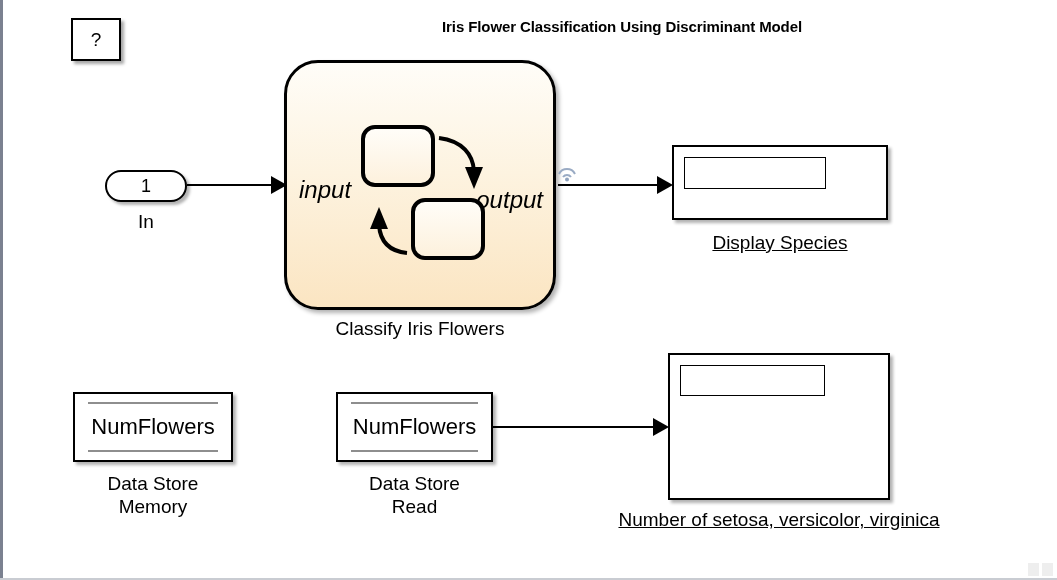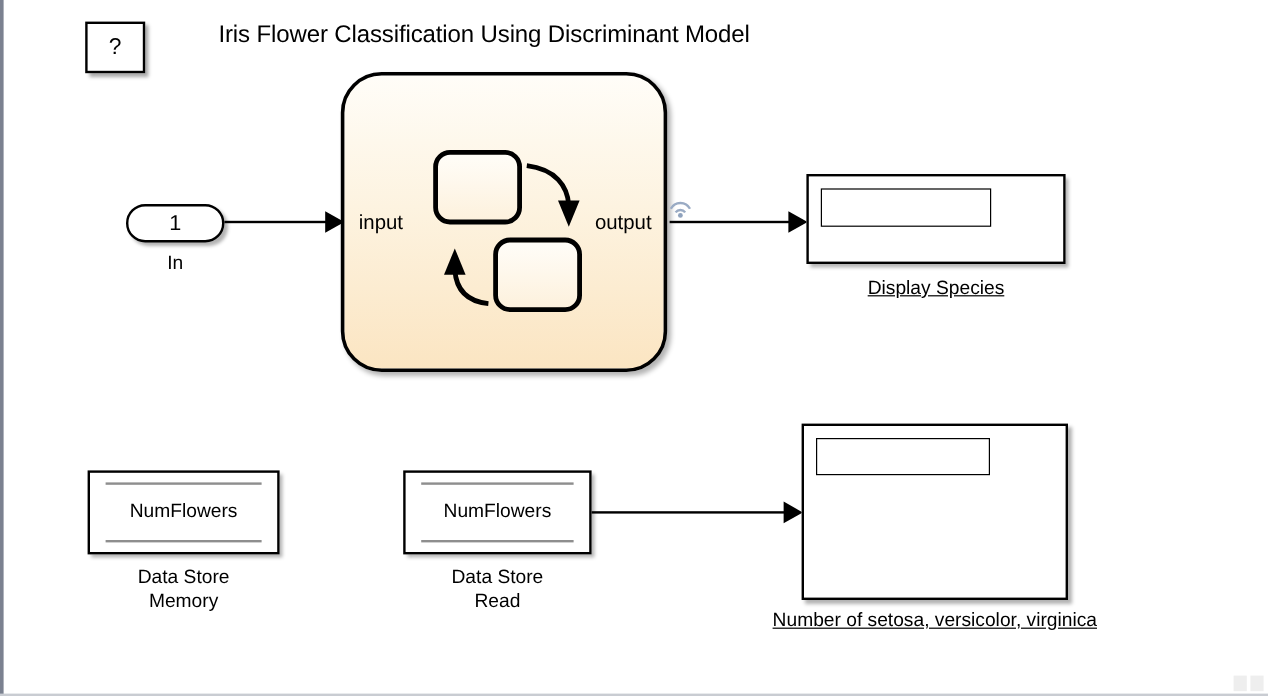--- a/index.html
+++ b/index.html
@@ -45,46 +45,47 @@
     font-size: 19px;
     color: #000;
     cursor: pointer;
   }
 
   
   .title {
     position: absolute;
     left: 182px; top: 18px;
     width: 620px;
-    text-align: left;
-    font-size: 20px;
-    font-weight: normal;
+    text-align: right;
+    font-size: 15px;
+    font-weight: bold;
     color: #000000;
     letter-spacing: -0.1px;
   }
 
   
   .chart-block {
     position: absolute;
     left: 284px; top: 60px;
     width: 272px; height: 250px;
     border: 3px solid #000000;
     border-radius: 34px;
     background: linear-gradient(to bottom, #fffdf8 0%, #fdf3e0 45%, #fbe5c2 100%);
     box-shadow: 3px 3px 4px rgba(0,0,0,0.30);
     box-sizing: border-box;
   }
   .chart-port-label {
     position: absolute;
-    font-size: 17px;
+    font-size: 24px;
     color: #000;
     white-space: nowrap;
+    font-style: italic;
   }
   .chart-port-in  { left: 12px; top: 113px; }
-  .chart-port-out { right: 10px; top: 113px; }
+  .chart-port-out { right: 10px; top: 123px; }
 
   .sf-state {
     position: absolute;
     border: 4px solid #000000;
     border-radius: 14px;
     background: linear-gradient(to bottom, #fffdf8 0%, #fdf1dd 100%);
     box-sizing: border-box;
   }
   .sf-state-a { left: 74px; top: 62px;  width: 74px; height: 62px; }
   .sf-state-b { left: 124px; top: 135px; width: 74px; height: 62px; }
@@ -146,39 +147,39 @@
     background: #ffffff;
     box-shadow: 3px 3px 3px rgba(0,0,0,0.30);
     box-sizing: border-box;
     display: flex;
     align-items: center;
     justify-content: center;
   }
   .ds-memory { left: 73px;  top: 392px; width: 160px; height: 70px; }
   .ds-read   { left: 336px; top: 392px; width: 157px; height: 70px; }
   .ds-label-text {
-    font-size: 16px;
+    font-size: 22px;
     color: #000;
     white-space: nowrap;
   }
   .ds-rule {
     position: absolute;
     left: 13px;
     width: calc(100% - 26px);
     height: 2px;
     background: #8e8e8e;
   }
   .ds-rule-top    { top: 8px; }
   .ds-rule-bottom { bottom: 8px; }
 
   
   .caption {
     position: absolute;
     text-align: center;
-    font-size: 16px;
+    font-size: 19px;
     color: #000000;
     line-height: 1.22;
     white-space: pre-line;
   }
   .cap-in       { left: 105px; top: 210px; width: 82px; }
   .cap-chart    { left: 284px; top: 317px; width: 272px; }
   .cap-species  { left: 672px; top: 231px; width: 216px; text-decoration: underline; }
   .cap-dsmem    { left: 53px;  top: 472px; width: 200px; }
   .cap-dsread   { left: 316px; top: 472px; width: 197px; }
   .cap-counts   { left: 548px; top: 508px; width: 462px; text-decoration: underline; }
@@ -255,20 +256,21 @@
       <polygon points="83,166 101,166 92,144" fill="#000"></polygon>
     </svg>
   </div>
 
   <svg class="log-badge" viewBox="0 0 22 22">
     <path d="M 3 13 A 9 9 0 0 1 19 13" fill="none" stroke="#9aabc4" stroke-width="2"></path>
     <path d="M 7 16 A 5 5 0 0 1 15 16" fill="none" stroke="#9aabc4" stroke-width="2"></path>
     <circle cx="11" cy="18.5" r="2" fill="#8fa2bd"></circle>
   </svg>
 
+  <div class="caption cap-chart">Classify Iris Flowers</div>
 
   <div class="wire w-chart-disp"></div>
   <div class="arrowhead ah-disp"></div>
 
   <div class="display-block display-species">
     <div class="display-inner"></div>
   </div>
   <div class="caption cap-species">Display Species</div>
 
   <div class="ds-block ds-memory">

